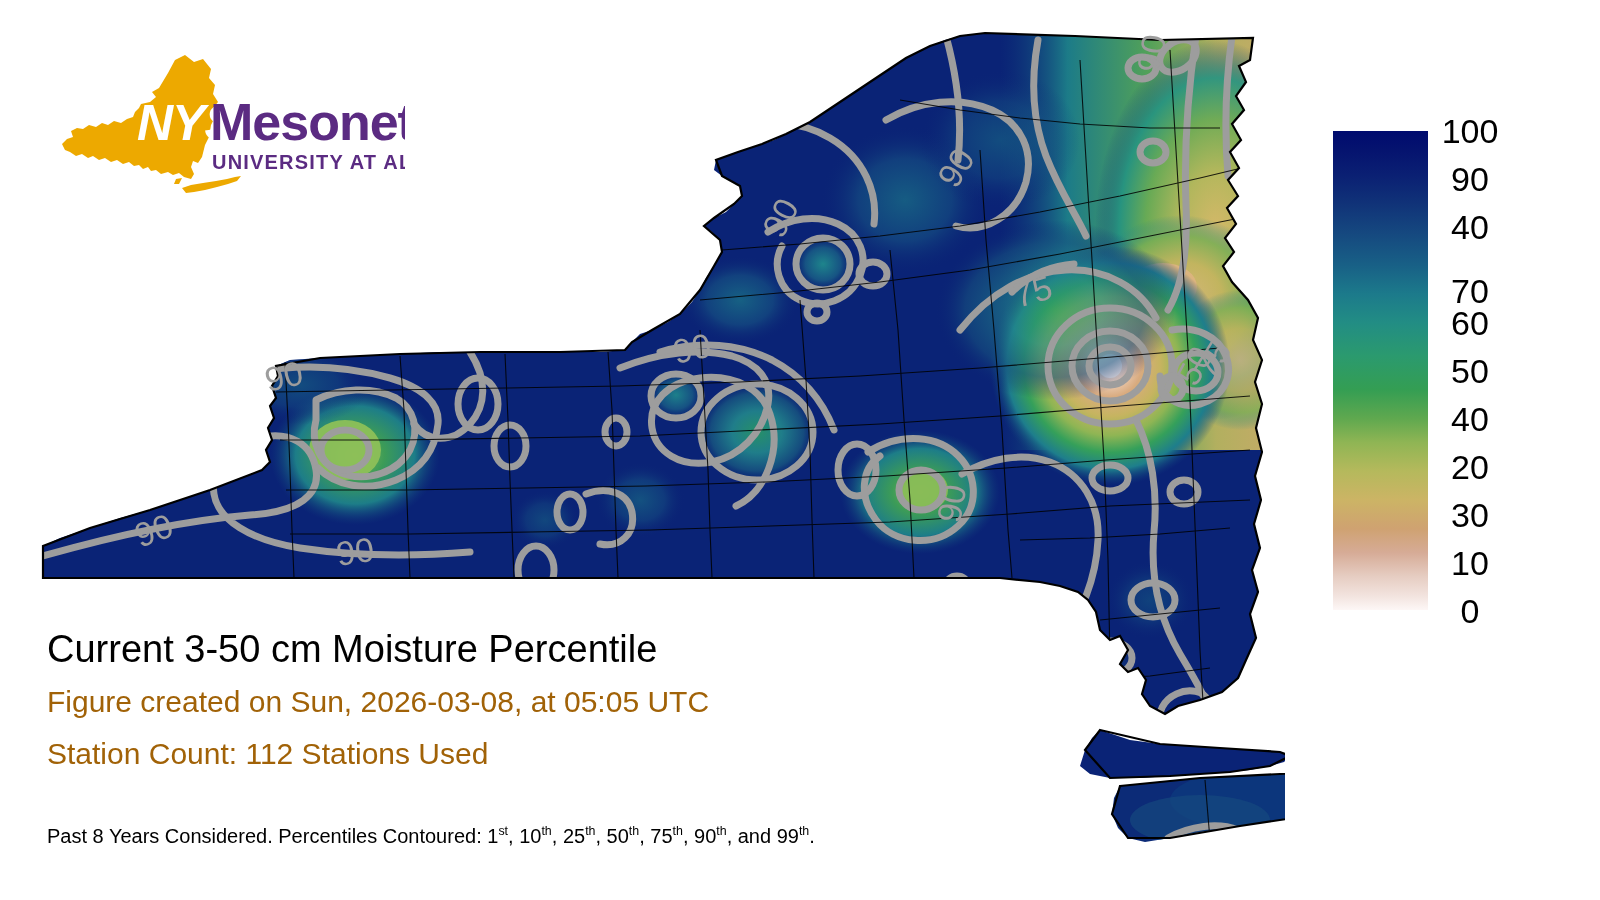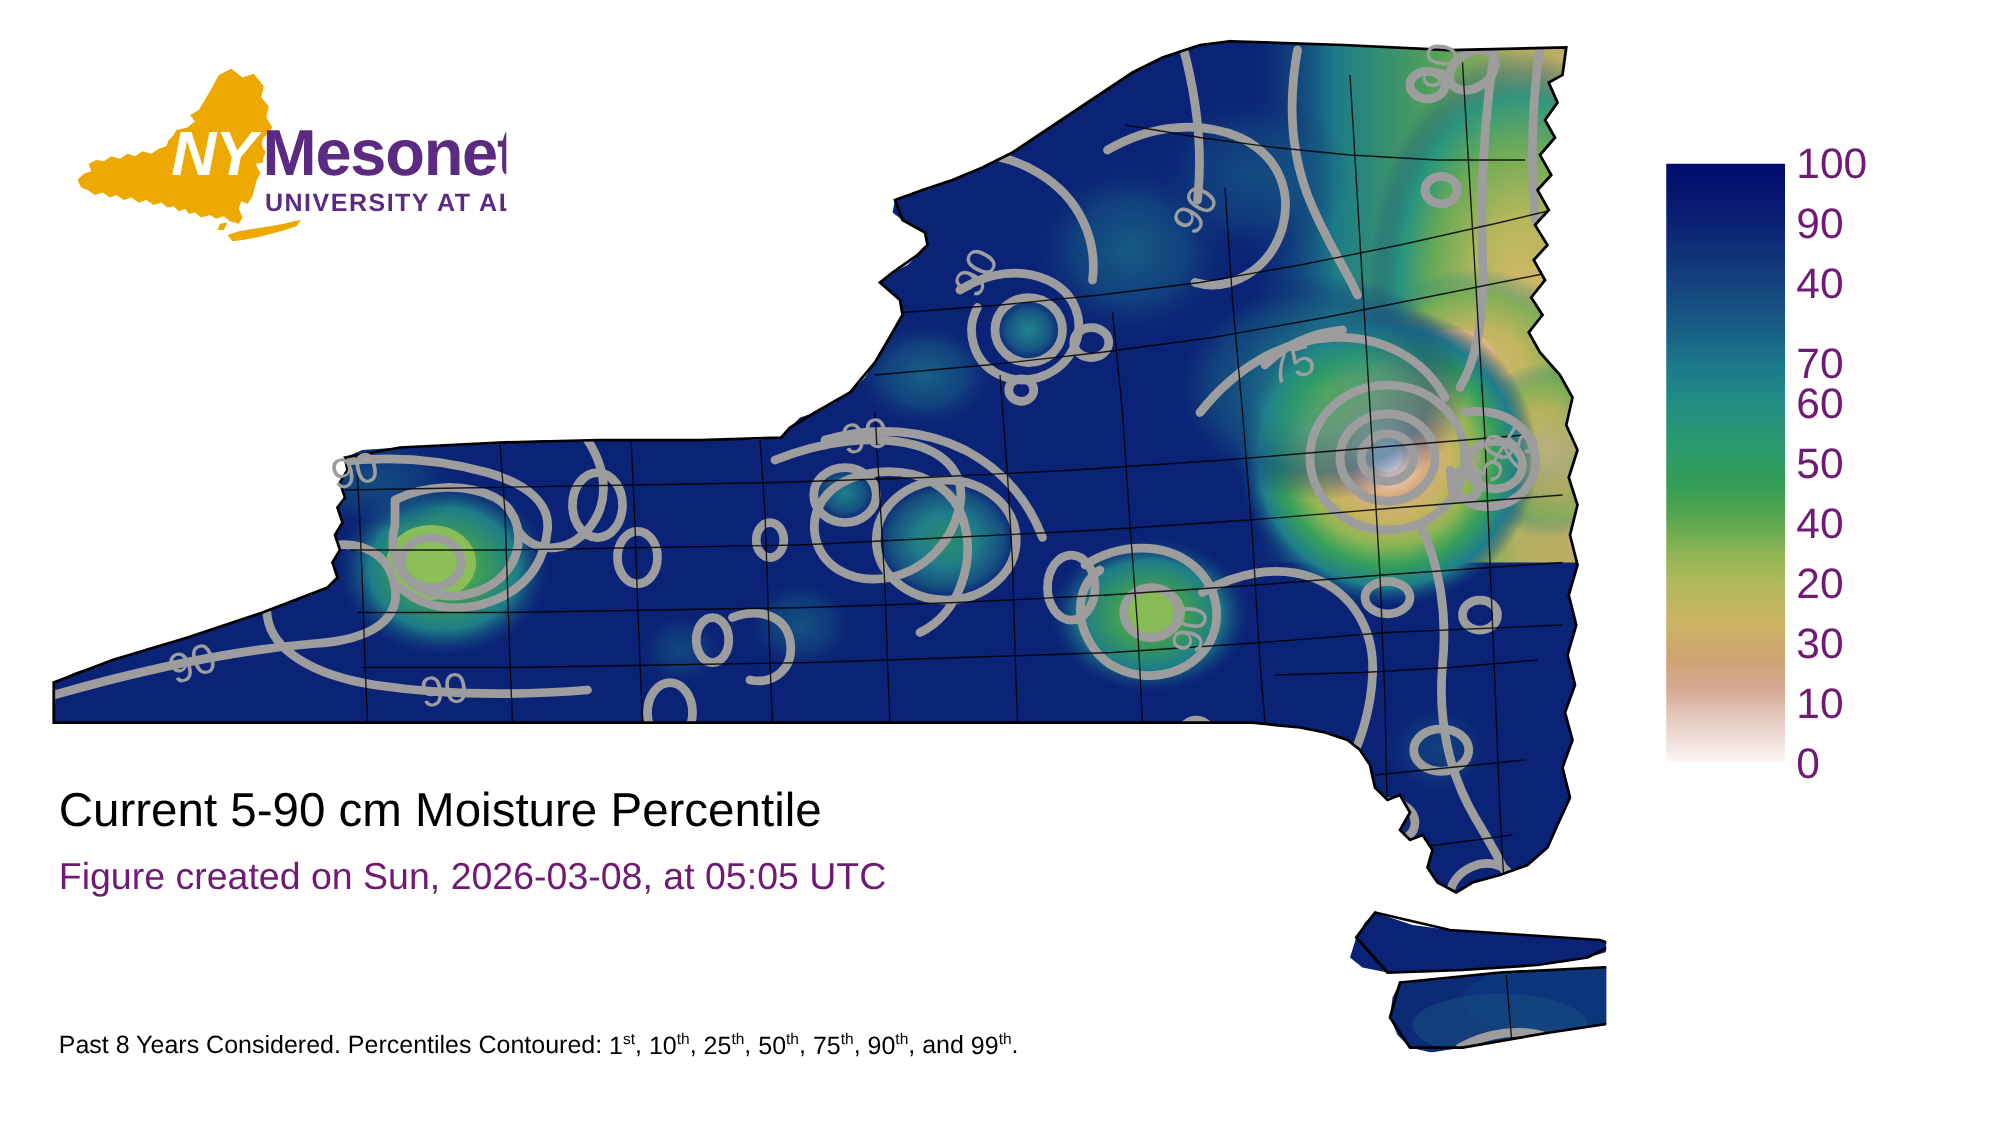--- a/index.html
+++ b/index.html
@@ -40,30 +40,30 @@
       #ccb465 77%,
       #cfa271 83%,
       #d6ab96 88%,
       #e6cdc2 93%,
       #f2e3de 97%,
       #fdf7f6 100%);
   }
   #cb-ticks{position:absolute;left:1437px;top:108px;width:90px;height:530px;}
   .cb-tick{
     position:absolute;left:0;width:66px;
-    text-align:left;
-    font-size:34px;color:#701a75;
+    text-align:center;
+    font-size:34px;color:#000000;
     font-family:"Liberation Sans", sans-serif;
     line-height:34px;
   }
 
   
   #caption-block{position:absolute;left:47px;top:625px;width:1000px;}
   #fig-title{font-size:38px;color:#000;line-height:48px;white-space:nowrap;}
-  .fig-sub{font-size:30px;color:#701a75;line-height:46px;white-space:nowrap;margin-top:6px;}
+  .fig-sub{font-size:30px;color:#a16207;line-height:46px;white-space:nowrap;margin-top:6px;}
   #fig-foot{position:absolute;left:47px;top:824px;font-size:20px;color:#000;white-space:nowrap;}
   sup{font-size:0.62em;vertical-align:super;}
 
   
   .clabel{
     font-family:"Liberation Sans", sans-serif;
     font-size:34px;
     fill:#9d9d9d;
     font-weight:400;
   }
@@ -386,19 +386,20 @@
   <div class="cb-tick" style="top:198px">60</div>
   <div class="cb-tick" style="top:246px">50</div>
   <div class="cb-tick" style="top:294px">40</div>
   <div class="cb-tick" style="top:342px">20</div>
   <div class="cb-tick" style="top:390px">30</div>
   <div class="cb-tick" style="top:438px">10</div>
   <div class="cb-tick" style="top:486px">0</div>
 </div>
 
 <div id="caption-block">
-  <div id="fig-title">Current 5-90 cm Moisture Percentile</div>
+  <div id="fig-title">Current 3-50 cm Moisture Percentile</div>
   <div class="fig-sub">Figure created on Sun, 2026-03-08, at 05:05 UTC</div>
+  <div class="fig-sub">Station Count: 112 Stations Used</div>
 </div>
 
 <div id="fig-foot">
   <span>Past 8 Years Considered. Percentiles Contoured: </span><span id="foot-levels"><span>1<sup>st</sup></span>, <span>10<sup>th</sup></span>, <span>25<sup>th</sup></span>, <span>50<sup>th</sup></span>, <span>75<sup>th</sup></span>, <span>90<sup>th</sup></span>, and <span>99<sup>th</sup></span></span><span>.</span>
 </div>
 
 </body></html>

